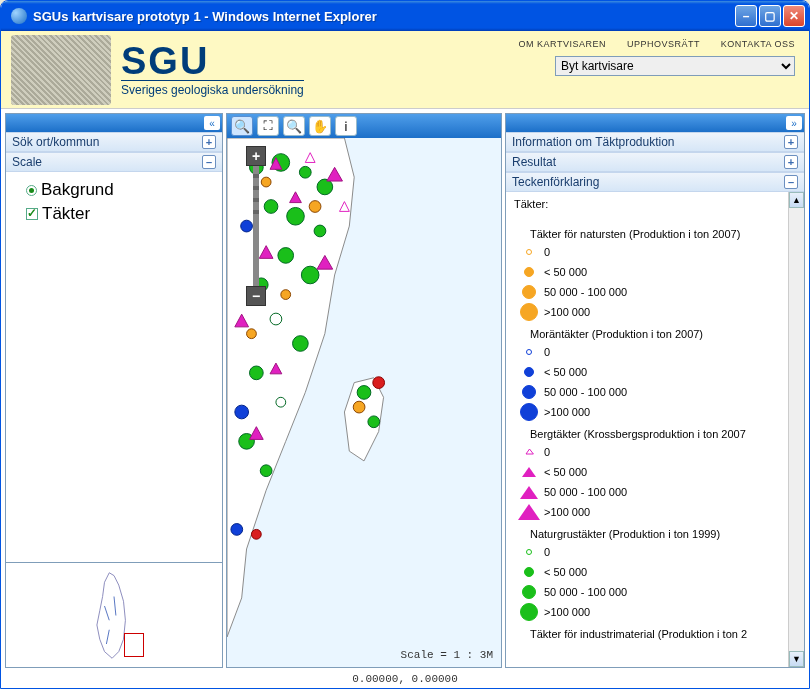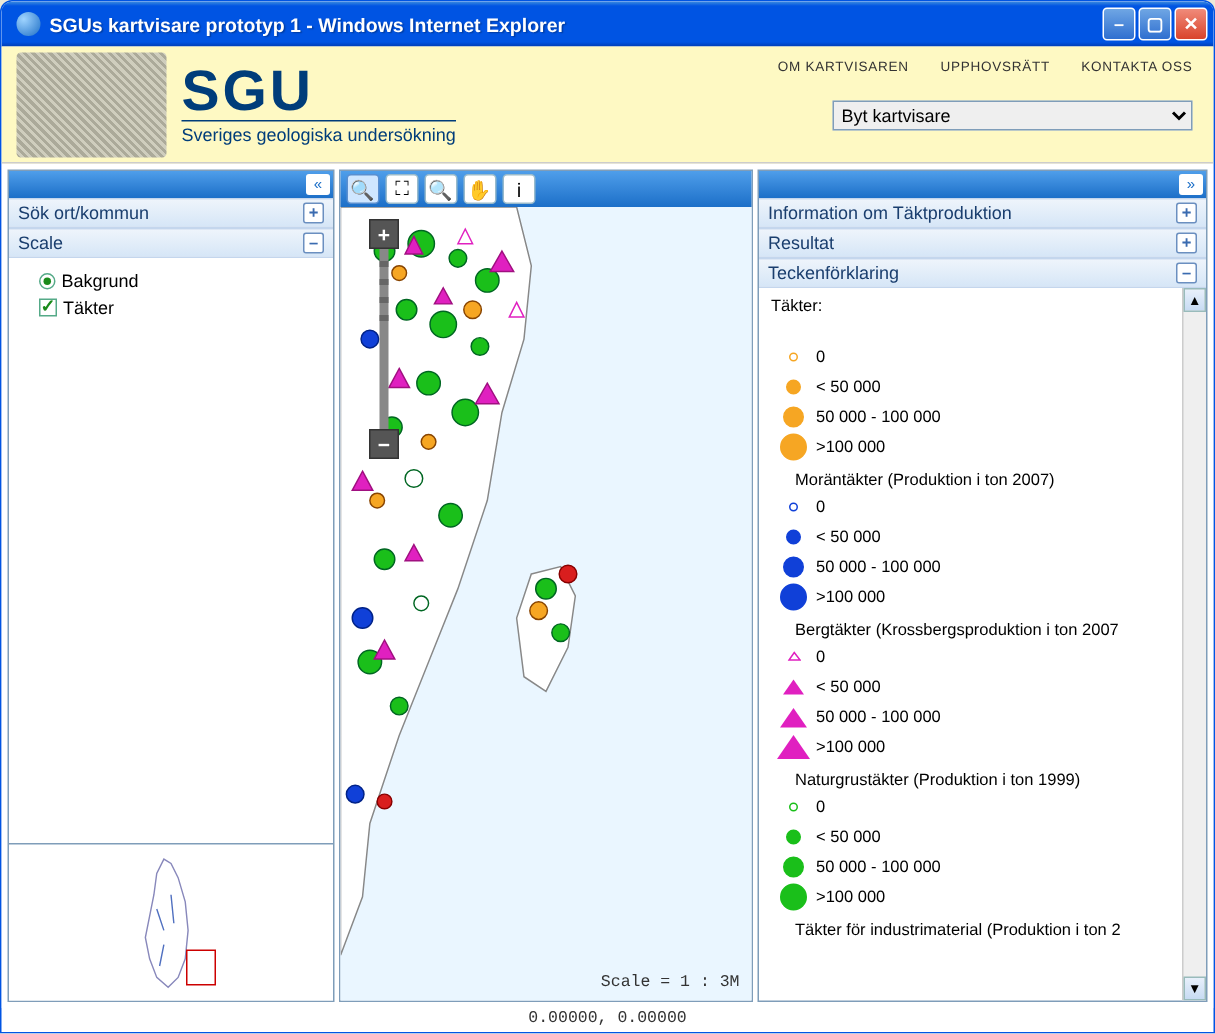--- a/index.html
+++ b/index.html
@@ -17,37 +17,37 @@
 
 
 .header { height: 78px; background: #fef9c3; display: flex; align-items: center; padding: 0 10px; border-bottom: 1px solid #ccc; position: relative; }
 .rock-img { width: 100px; height: 70px; background: repeating-linear-gradient(45deg,#888,#888 2px,#bbb 2px,#bbb 4px); border-radius: 3px; margin-right: 4px; opacity:.7; }
 .logo { margin-left: 6px; }
 .logo-big { font-size: 38px; font-weight: bold; color: #003d7a; letter-spacing: 2px; line-height: 1; }
 .logo-sub { font-size: 12px; color: #003d7a; border-top: 1px solid #003d7a; padding-top: 2px; }
 .header-right { position: absolute; right: 14px; top: 8px; text-align: right; }
 .header-links { font-size: 9px; color: #333; letter-spacing: .5px; }
 .header-links span { margin-left: 18px; cursor: pointer; }
-.selector { margin-top: 18px; }
+.selector { margin-top: 7px; }
 .selector select { width: 240px; font-size: 12px; border: 1px solid #7f9db9; padding: 1px; }
 
 
 .main { flex: 1; display: flex; padding: 4px; gap: 3px; background: #fff; overflow: hidden; }
 .panel { border: 1px solid #7f9db9; display: flex; flex-direction: column; background: #fff; }
 .panel-left { width: 218px; }
 .panel-center { flex: 1; position: relative; }
 .panel-right { width: 300px; }
 
 .panel-head { height: 18px; background: linear-gradient(#4f9eea,#1c6fc8); display: flex; align-items: center; justify-content: flex-end; padding: 0 2px; }
 .collapse-btn { width: 16px; height: 14px; background: #fff; border-radius: 2px; color: #1c6fc8; font-size: 10px; display: flex; align-items: center; justify-content: center; cursor: pointer; }
 
 .section-head { background: linear-gradient(#eef4fb,#d6e6f7); border-top: 1px solid #c4d6ed; border-bottom: 1px solid #c4d6ed; padding: 2px 6px; font-size: 12px; color: #1a3e6e; display: flex; align-items: center; justify-content: space-between; cursor: pointer; }
 .sec-icon { width: 14px; height: 14px; border: 1px solid #6b8fc0; border-radius: 2px; background: #fff; color: #3a6bb0; font-size: 11px; display: flex; align-items: center; justify-content: center; font-weight: bold; }
 
-.layer-list { padding: 6px 10px; font-size: 12px; }
+.layer-list { padding: 6px 10px; font-size: 17px; }
 .layer-item { display: flex; align-items: center; gap: 4px; padding: 2px 0; margin-left: 10px; }
 .radio-dot { width: 11px; height: 11px; border: 1px solid #5a8; border-radius: 50%; position: relative; }
 .radio-dot.on::after { content:''; position:absolute; inset:2px; background:#1a8a1a; border-radius:50%; }
 .check-box { width: 12px; height: 12px; border: 1px solid #5a8; position: relative; }
 .check-box.on::after { content:'✓'; position:absolute; top:-3px; left:0; color:#1a8a1a; font-size:12px; font-weight:bold; }
 
 
 .toolbar { height: 24px; background: linear-gradient(#4f9eea,#1c6fc8); display: flex; align-items: center; gap: 4px; padding: 0 4px; }
 .tool { width: 22px; height: 20px; background:#fff; border-radius:3px; display:flex; align-items:center; justify-content:center; font-size:13px; cursor:pointer; border:1px solid #9bc; }
 .tool.active { background:#cfe6ff; border-color:#5a8fd0; }
@@ -231,20 +231,21 @@
         <span>Resultat</span>
         <span class="sec-icon">+</span>
       </div>
       <div class="section-head">
         <span>Teckenförklaring</span>
         <span class="sec-icon">–</span>
       </div>
       <div class="legend-body">
         <div class="legend-title">Täkter:</div>
         <div id="legend-groups">
+            <div class="legend-group">Täkter för natursten (Produktion i ton 2007)</div>
             <div class="legend-row">
               <span class="sym">
                 <span class="circ" style="width: 6px; height: 6px; background: transparent; border-color: rgb(246, 166, 35);"></span>
               </span>
               <span>0</span>
             </div>
             <div class="legend-row">
               <span class="sym">
                 <span class="circ" style="width: 10px; height: 10px; background: rgb(246, 166, 35); border-color: rgb(246, 166, 35);"></span>
               </span>

